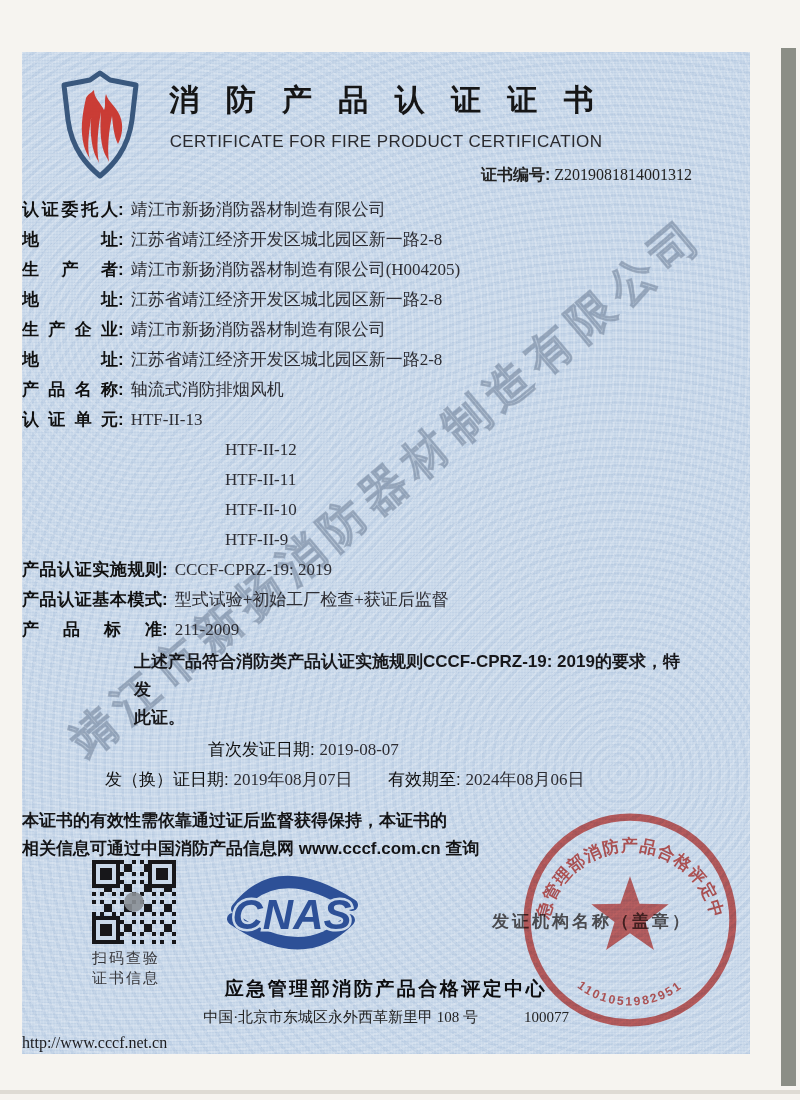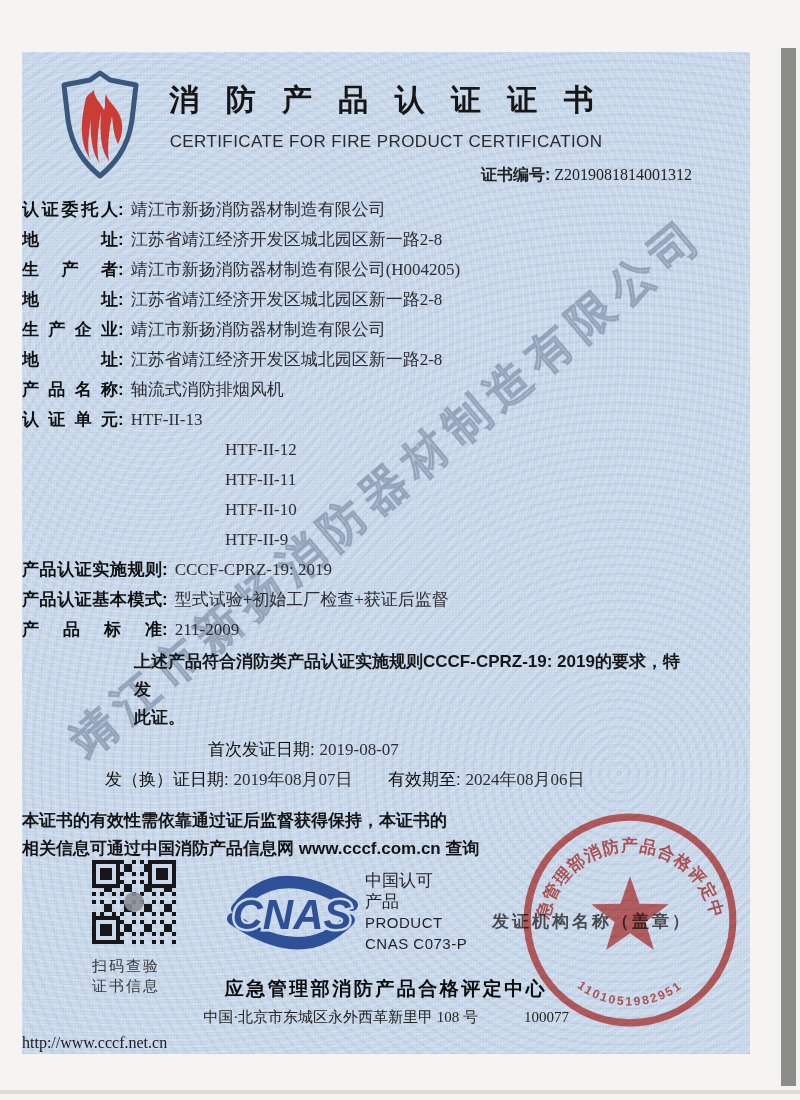--- a/index.html
+++ b/index.html
@@ -65,21 +65,21 @@
     font-family:"Liberation Serif", serif; color:#2d2d33; }
   .statement { padding:3px 55px 0 83px; font-size:17px; font-weight:600;
     line-height:28px; color:#17171a;margin-left:29px; }
   .date-first { padding-left:186px; margin-top:3px; height:30px; line-height:30px; font-size:17px; }
   .date-row { padding-left:83px; height:30px; line-height:30px; font-size:17px; }
   .dlbl { font-weight:400; color:#101010; }
   .gap { display:inline-block; width:26px; }
   .validity { margin-top:12px; font-size:17px; font-weight:600;
     line-height:28px; color:#141416; }
   .qr-block { position:absolute; left:70px; top:808px; width:96px; text-align:left; }
-  .qr-caption { margin-top:8px; font-size:15px; letter-spacing:2px; color:#38383c; line-height:20px; }
+  .qr-caption { font-size:15px; letter-spacing:2px; color:#38383c; line-height:20px; }
   .cnas-logo { position:absolute; left:203px; top:813px; width:135px; height:95px; }
   .cnas-text { position:absolute; left:343px; top:818px; line-height:21px; color:#1f1f26; }
   .cnas-text .zh { font-size:17px; }
   .cnas-text .en { font-size:15px; letter-spacing:0.5px; }
   .stamp-caption {
     position:absolute; left:455px; top:858px; width:230px; text-align:center;
     font-size:17px; letter-spacing:3px; color:#4a4a4e; font-weight:600;
     font-family:"Liberation Serif", serif; z-index:3;
   }
   .seal { position:absolute; left:496px; top:756px; width:224px; height:224px;
@@ -303,26 +303,20 @@
       <div>证书信息</div>
     </div>
   </div>
 
   <svg class="cnas-logo" viewBox="0 0 135 95">
     <path d="M12 44 Q 52 -8 127 40" fill="none" stroke="#2d5097" stroke-width="12" stroke-linecap="round"></path>
     <path d="M8 54 Q 78 102 124 55" fill="none" stroke="#2d5097" stroke-width="12" stroke-linecap="round"></path>
     <text x="67" y="64" text-anchor="middle" font-size="42" font-weight="bold" font-style="italic" font-family="Liberation Sans, sans-serif" fill="#2d5097" paint-order="stroke" stroke="#cad9ea" stroke-width="5">CNAS</text>
   </svg>
 
-  <div class="cnas-text">
-    <div class="zh">中国认可</div>
-    <div class="zh">产品</div>
-    <div class="en">PRODUCT</div>
-    <div class="en">CNAS C073-P</div>
-  </div>
 
   <div class="stamp-caption">发证机构名称（盖章）</div>
 
   <svg class="seal" viewBox="0 0 220 220">
     <defs>
       <path id="sealArcTop" d="M 28.3 117.1 A 82 82 0 0 1 191.7 117.1"></path>
       <path id="sealArcBottom" d="M 41.2 158.2 A 84 84 0 0 0 178.8 158.2"></path>
     </defs>
     <circle cx="110" cy="110" r="101" fill="none" stroke="#d4423c" stroke-width="7" opacity="0.88"></circle>
     <polygon points="110,67 119.4,94.1 148,94.6 125.2,111.9 133.5,139.4 110,123 86.5,139.4 94.8,111.9 72,94.6 100.6,94.1" fill="#d4423c" opacity="0.85"></polygon>

